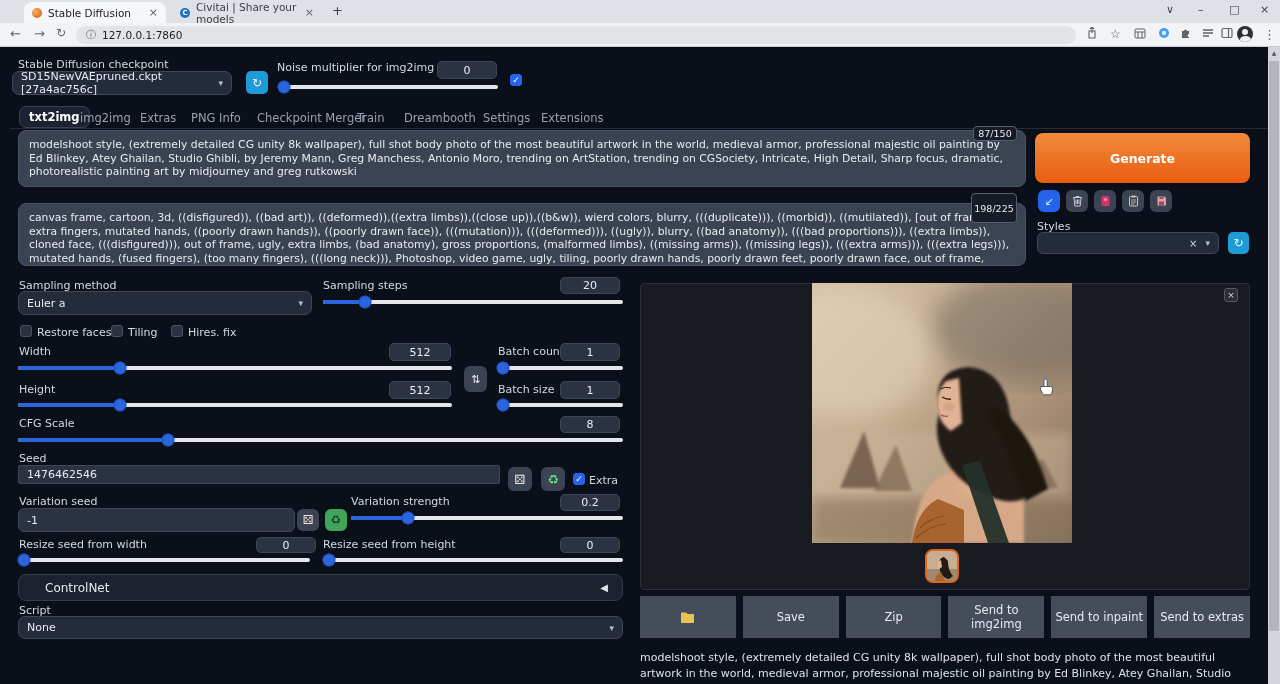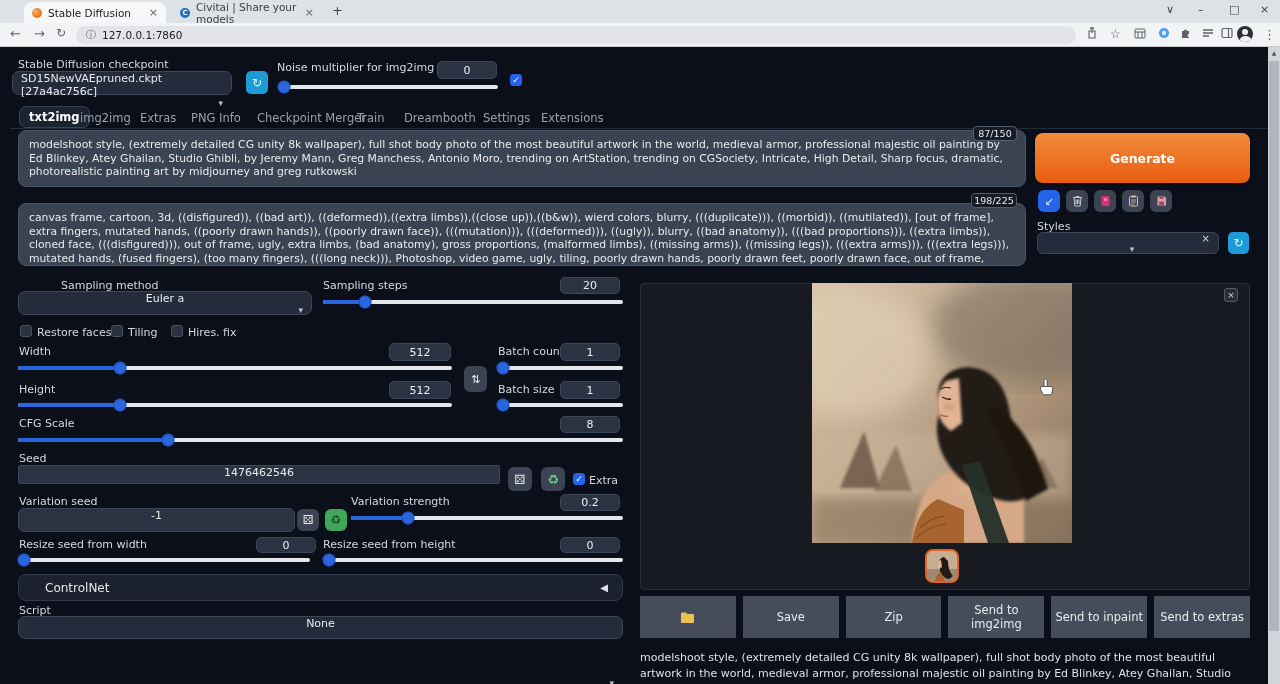--- a/index.html
+++ b/index.html
@@ -22,21 +22,21 @@
   .urlinfo { font-size:10px; color:#5f6368; }
   .urltext { font-size:10.5px; color:#202124; }
   .tb-icon { position:absolute; top:4px; width:15px; height:15px; color:#5f6368; font-size:12px; text-align:center; }
   .avatar { position:absolute; left:1237px; top:3px; width:16px; height:16px; border-radius:50%; background:#2d2f33; overflow:hidden; }
   .avatar::before { content:""; position:absolute; left:5px; top:3px; width:6px; height:6px; border-radius:50%; background:#f1f3f4; }
   .avatar::after { content:""; position:absolute; left:2.5px; top:10px; width:11px; height:7px; border-radius:50% 50% 0 0; background:#f1f3f4; }
 
   
   .lbl { position:absolute; font-size:11px; color:#d4d9e1; white-space:nowrap; }
   .numbox { position:absolute; background:#2b3342; border:1px solid #3e4759; border-radius:5px; color:#eceef1; font-size:11px; display:flex; align-items:center; justify-content:center; }
-  .dd { position:absolute; background:#242c3b; border:1px solid #3e4759; border-radius:7px; color:#e8ebef; font-size:11px; display:flex; align-items:center; padding:0 8px;flex-direction:column; }
+  .dd { position:absolute; background:#242c3b; border:1px solid #3e4759; border-radius:7px; color:#e8ebef; font-size:11px; display:flex; align-items:center; padding:0 8px; }
   .dd .caret { margin-left:auto; font-size:9px; color:#b9c0cb; }
   .slider { position:absolute; height:4px; background:#e3e6ea; border-radius:2px; }
   .sfill { position:absolute; left:0; top:0; height:4px; background:#2b65dd; border-radius:2px; }
   .sthumb { position:absolute; top:50%; transform:translate(-50%,-50%); width:13px; height:13px; border-radius:50%; background:#2b65dd; box-shadow:0 0 0 1px #1e4fb8 inset; }
   .cb { position:absolute; width:12px; height:12px; border-radius:3px; background:#2a3140; border:1px solid #4b5363; }
   .cb.on { background:#2563eb; border-color:#2563eb; color:#fff; font-size:9px; line-height:11px; text-align:center; }
   .toolbtn { position:absolute; width:22px; height:22px; border-radius:6px; background:#3c4454; display:flex; align-items:center; justify-content:center; font-size:12px; color:#e8ebef; }
   .textbox { position:absolute; background:#3a4351; border:1px solid #4a5464; border-radius:8px; color:#e9ebee; font-size:10.8px; line-height:13.5px; padding:7px 10px; overflow:hidden; }
   .counter { position:absolute; background:#161b26; border:1px solid #555e6e; border-radius:4px; color:#e8ebef; font-size:9.5px; display:flex; align-items:center; justify-content:center; z-index:5; }
   .bluebtn { position:absolute; background:#1e9ad6; border-radius:5px; color:#eafbff; display:flex; align-items:center; justify-content:center; font-size:12px; }
@@ -158,21 +158,21 @@
   <div class="navtab" style="left:257px;">Checkpoint Merger</div>
   <div class="navtab" style="left:357px;">Train</div>
   <div class="navtab" style="left:404px;">Dreambooth</div>
   <div class="navtab" style="left:483px;">Settings</div>
   <div class="navtab" style="left:541px;">Extensions</div>
   <div class="tabline"></div>
 
   <div class="counter" style="left:973px;top:126px;width:44px;height:15px;">87/150</div>
   <div class="textbox" style="left:18px;top:130px;width:1008px;height:57px;">modelshoot style, (extremely detailed CG unity 8k wallpaper), full shot body photo of the most beautiful artwork in the world, medieval armor, professional majestic oil painting by Ed Blinkey, Atey Ghailan, Studio Ghibli, by Jeremy Mann, Greg Manchess, Antonio Moro, trending on ArtStation, trending on CGSociety, Intricate, High Detail, Sharp focus, dramatic, photorealistic painting art by midjourney and greg rutkowski</div>
 
-  <div class="counter" style="left:971px;top:193px;width:46px;height:15px;">198/225</div>
+  <div class="counter" style="left:971px;top:193px;width:46px;height:30px;">198/225</div>
   <div class="textbox" style="left:18px;top:203px;width:1008px;height:63px;">canvas frame, cartoon, 3d, ((disfigured)), ((bad art)), ((deformed)),((extra limbs)),((close up)),((b&amp;w)), wierd colors, blurry, (((duplicate))), ((morbid)), ((mutilated)), [out of frame], extra fingers, mutated hands, ((poorly drawn hands)), ((poorly drawn face)), (((mutation))), (((deformed))), ((ugly)), blurry, ((bad anatomy)), (((bad proportions))), ((extra limbs)), cloned face, (((disfigured))), out of frame, ugly, extra limbs, (bad anatomy), gross proportions, (malformed limbs), ((missing arms)), ((missing legs)), (((extra arms))), (((extra legs))), mutated hands, (fused fingers), (too many fingers), (((long neck))), Photoshop, video game, ugly, tiling, poorly drawn hands, poorly drawn feet, poorly drawn face, out of frame, mutation, mutated, extra limbs, extra legs, extra arms, disfigured, deformed, cross-eye, body out of frame, blurry, bad art, bad anatomy, 3d render</div>
 
   <div class="generate">Generate</div>
 
   <div class="toolbtn" style="left:1038px;top:190px;background:#2563eb;">
     <span style="font-size:11px;color:#cfe6ff;">↙</span>
   </div>
   <div class="toolbtn" style="left:1066px;top:190px;">
     <svg width="11" height="12" viewBox="0 0 11 12">
         <path d="M1 2.5 h9 M4 2.5 v-1 h3 v1 M2 2.5 l.8 8.5 h5.4 l.8-8.5 M4 4.5 v4.5 M5.5 4.5 v4.5 M7 4.5 v4.5" stroke="#cfd4dc" fill="none" stroke-width=".9"></path>
@@ -199,21 +199,21 @@
       </svg>
   </div>
 
   <div class="lbl" style="left:1037px;top:220px;">Styles</div>
   <div class="dd" style="left:1037px;top:232px;width:182px;height:22px;border-radius:6px;">
     <span style="margin-left:auto;font-size:10px;color:#cfd4db;">×</span>
     <span class="caret" style="margin-left:8px;">▾</span>
   </div>
   <div class="bluebtn" style="left:1228px;top:232px;width:21px;height:22px;">↻</div>
 
-  <div class="lbl" style="left:19px;top:279px;margin-left:42px;">Sampling method</div>
+  <div class="lbl" style="left:19px;top:279px;">Sampling method</div>
   <div class="dd" style="left:18px;top:291px;width:294px;height:24px;">
     <span>Euler a</span>
     <span class="caret">▾</span>
   </div>
 
   <div class="lbl" style="left:323px;top:279px;">Sampling steps</div>
   <div class="numbox" style="left:560px;top:277px;width:60px;height:17px;">20</div>
   <div class="slider" style="left:323px;top:300px;width:300px;">
     <div class="sfill" style="width:42px;"></div>
       <div class="sthumb" style="left:42px;"></div>

